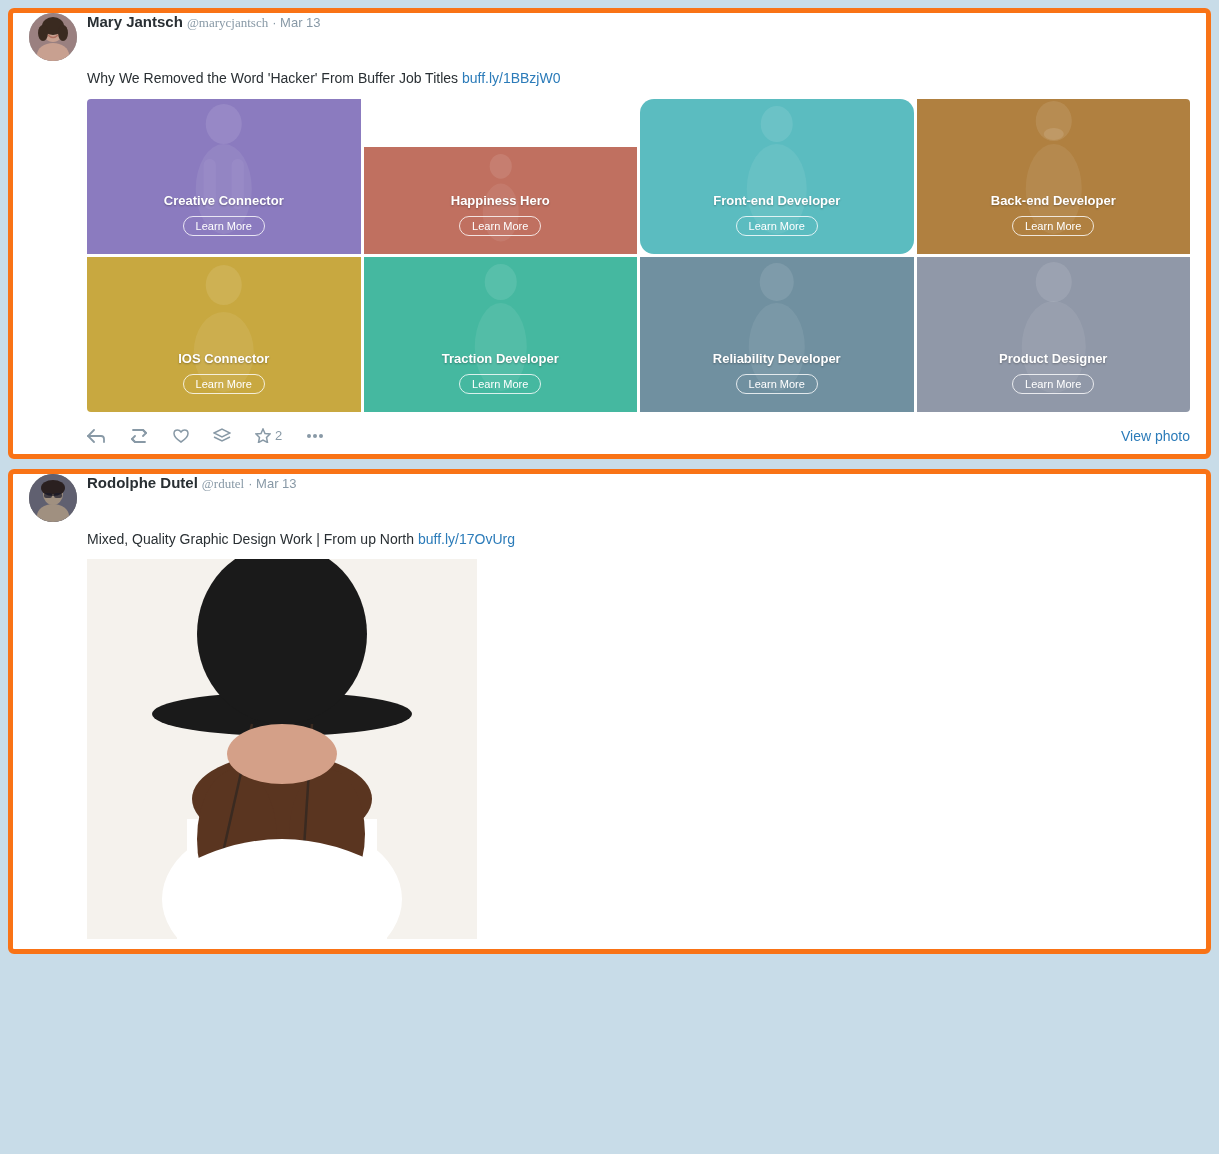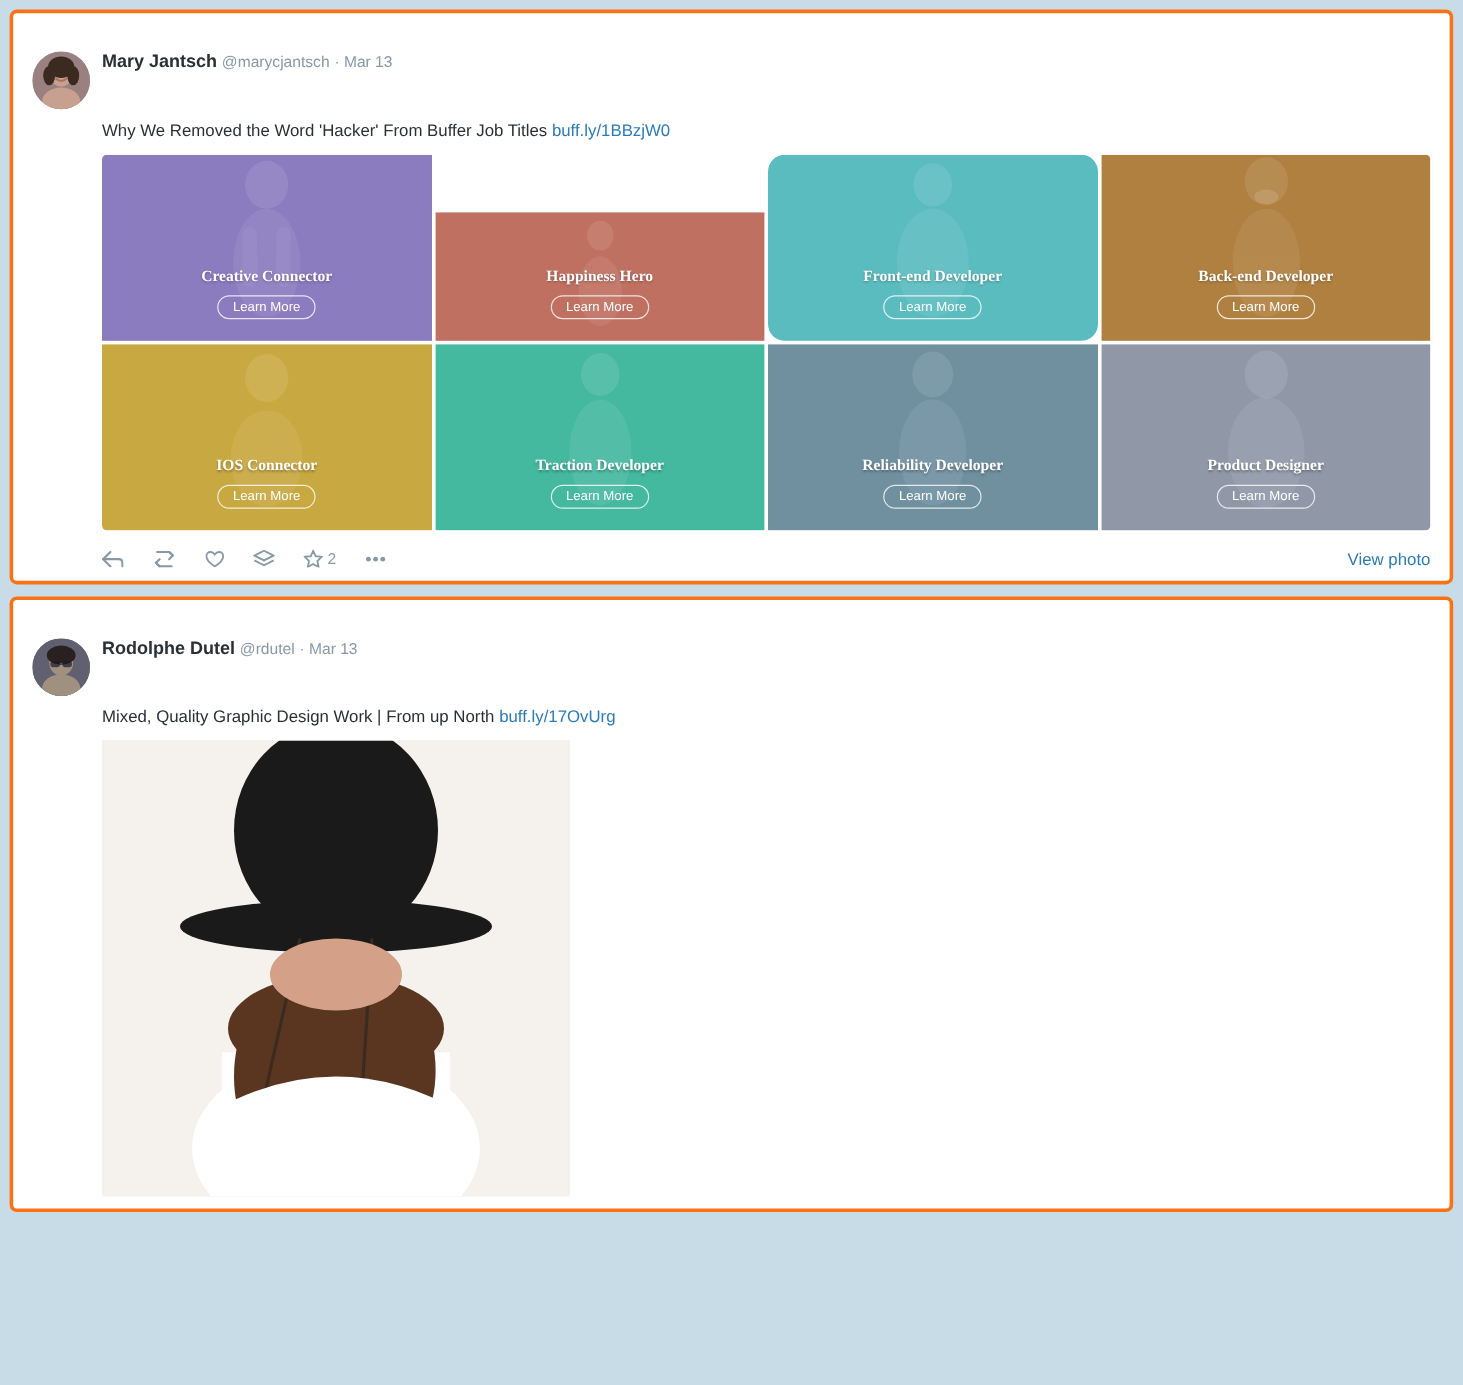--- a/index.html
+++ b/index.html
@@ -8,22 +8,22 @@
       font-family: -apple-system, "Helvetica Neue", Arial, sans-serif;
       font-size: 14px;
       color: #292f33;
       padding: 8px;
     }
 
     .tweet-card {
       background: #ffffff;
       border-radius: 6px;
       margin-bottom: 10px;
-      padding: 32px 16px 10px 16px;
-      border: 3px solid #f97316;
+      padding: 0 16px 10px 16px;
+      border: 5px solid #f97316;
     }
 
     .tweet-header {
       display: flex;
       align-items: flex-start;
       margin-bottom: 8px;
     }
 
     .avatar {
       width: 48px;
@@ -57,20 +57,21 @@
 
     .author-name {
       font-weight: bold;
       font-size: 15px;
       color: #292f33;
     }
 
     .author-handle {
       color: #8899a6;
       font-size: 13px;
+      font-family: Liberation Serif, serif;
     }
 
     .tweet-date {
       color: #8899a6;
       font-size: 13px;
     }
 
     .tweet-text {
       font-size: 14px;
       color: #292f33;
@@ -114,21 +115,20 @@
       padding-bottom: 18px;
     }
 
     .cell-label {
       color: #fff;
       font-size: 13px;
       font-weight: 600;
       text-align: center;
       margin-bottom: 8px;
       text-shadow: 0 1px 2px rgba(0,0,0,0.3);
-      font-family: Liberation Serif, serif;
     }
 
     .cell-btn {
       border: 1.5px solid rgba(255,255,255,0.8);
       background: transparent;
       color: #fff;
       font-size: 11px;
       padding: 3px 12px;
       border-radius: 12px;
       cursor: pointer;

